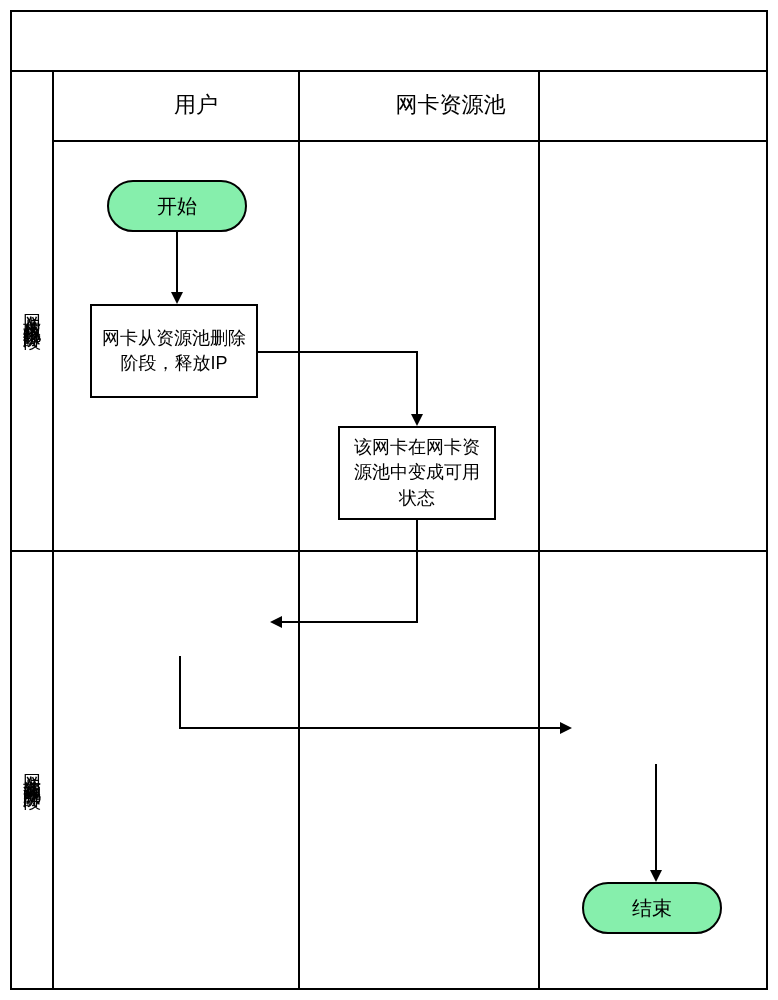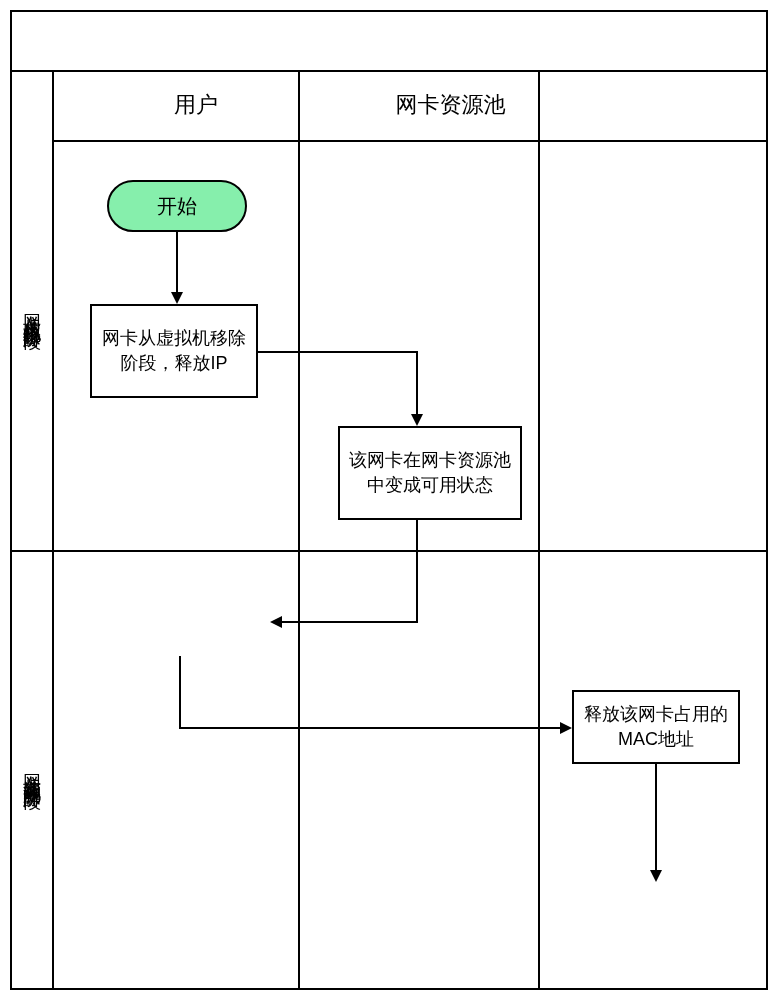--- a/index.html
+++ b/index.html
@@ -146,27 +146,27 @@
   <div class="vline-col2"></div>
 
   <div class="col-header user">用户</div>
   <div class="col-header pool">网卡资源池</div>
 
   <div class="phase-label phase1">网卡从虚拟机移除阶段</div>
   <div class="phase-label phase2">网卡从资源池删除阶段</div>
 
   <div class="terminator" style="left:95px; top:168px;">开始</div>
 
-  <div class="process-box" style="left:78px; top:292px; width:168px; height:94px;">网卡从虚拟机移除阶段，释放IP</div>
+  <div class="process-box" style="left:78px; top:292px; width:168px; height:94px;">网卡从资源池删除阶段，释放IP</div>
 
-  <div class="process-box" style="left:326px; top:414px; width:184px; height:94px;font-family:Liberation Serif, serif;">该网卡在网卡资源池中变成可用状态</div>
+  <div class="process-box" style="left:326px; top:414px; width:158px; height:94px;font-family:Liberation Serif, serif;">该网卡在网卡资源池中变成可用状态</div>
 
 
-  <div class="process-box" style="left:560px; top:678px; width:168px; height:74px;">释放该网卡占用的MAC地址</div>
 
+  <div class="terminator" style="left:570px; top:870px;">结束</div>
 
   <svg class="arrows" viewBox="0 0 754 976">
 
     <line class="arrow-line" x1="165" y1="220" x2="165" y2="284"></line>
     <polygon class="arrow-head" points="165,292 159,280 171,280"></polygon>
 
     <polyline class="arrow-line" points="246,340 405,340 405,406"></polyline>
     <polygon class="arrow-head" points="405,414 399,402 411,402"></polygon>
 
     <polyline class="arrow-line" points="405,508 405,610 266,610"></polyline>

